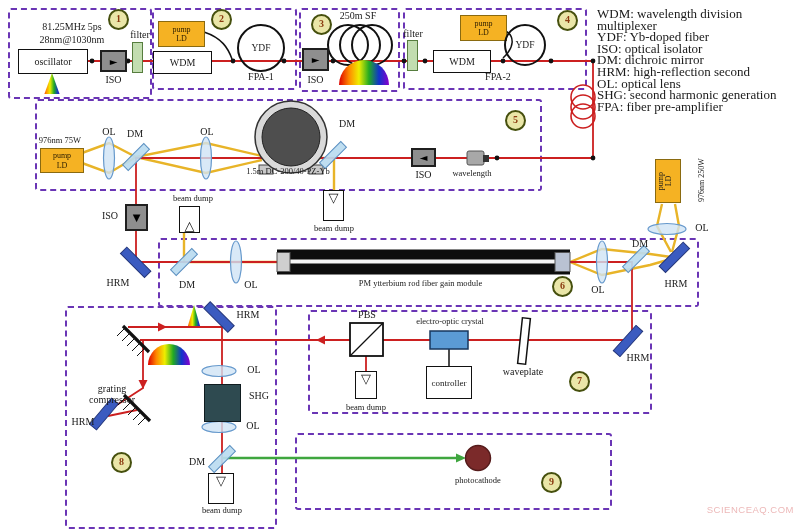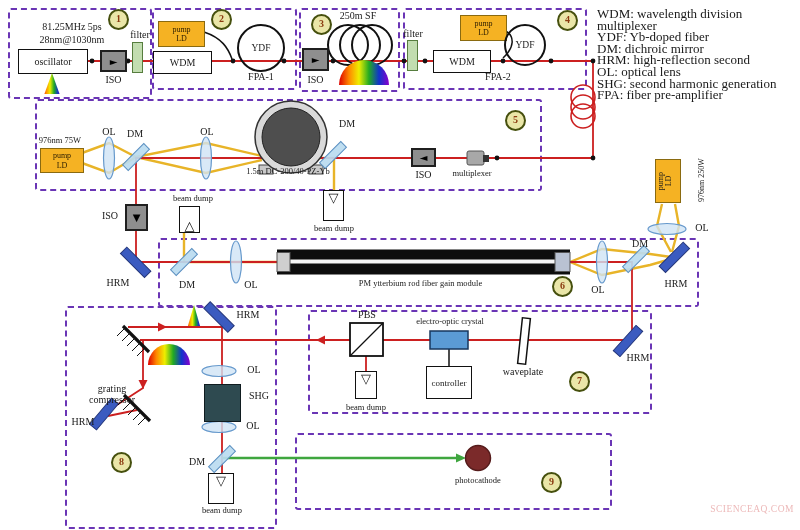--- a/index.html
+++ b/index.html
@@ -26,21 +26,21 @@
   .badge{position:absolute;z-index:5;width:21px;height:21px;border-radius:50%;
          background:#eae6a8;border:2.5px solid #46500e;box-sizing:border-box;
          font-size:10px;font-weight:bold;color:#8b3a10;text-align:center;line-height:16px;}
   .rainbow{position:absolute;z-index:3;background:linear-gradient(90deg,#d00,#f80,#ee0,#2a2,#13c,#80c);}
   .dome{border-radius:50% 50% 0 0/100% 100% 0 0;}
   .tri{clip-path:polygon(50% 0,88% 100%,12% 100%);}
   .rot{transform:rotate(-90deg);}
   #legend{position:absolute;left:597px;top:8px;width:202px;z-index:3;
           font-size:13px;line-height:11.6px;text-align:left;}
   #watermark{position:absolute;left:694px;top:504px;width:100px;z-index:3;text-align:right;
-             font-family:Liberation Serif, serif;font-size:9.5px;letter-spacing:.5px;color:#edb9b9;}
+             font-family:Liberation Sans, sans-serif;font-size:9.5px;letter-spacing:.5px;color:#edb9b9;}
   .shgbox{background:#2e4a50;border:1.6px solid #101c20;}
   .ctrl{background:#fff;border:1.6px solid #111;font-size:9px;display:flex;
         align-items:center;justify-content:center;text-align:right;}
 </style>
 </head>
 <body>
 
 <div id="fig">
 
   <div class="dashed-box" style="left:8px;top:8px;width:140px;height:87px;"></div>
@@ -231,21 +231,21 @@
   <div class="lbl" style="left:123px;top:129px;width:24px;">DM</div>
   <div class="lbl" style="left:196px;top:127px;width:22px;">OL</div>
   <div class="lbl sm" style="left:236px;top:167px;width:104px;">1.5m DC-200/40-PZ-Yb</div>
   <div class="lbl" style="left:333px;top:119px;width:28px;">DM</div>
   <div class="comp dumpbox dump-top" style="left:323px;top:190px;width:21px;height:31px;">
       <span>▽</span>
     </div>
   <div class="lbl sm" style="left:305px;top:224px;width:58px;">beam dump</div>
   <div class="comp isobox" style="left:411px;top:148px;width:25px;height:19px;">◄</div>
   <div class="lbl" style="left:405px;top:170px;width:37px;">ISO</div>
-  <div class="lbl sm" style="left:446px;top:169px;width:52px;">multiplexer</div>
+  <div class="lbl sm" style="left:446px;top:169px;width:52px;">wavelength</div>
 
   <div class="comp isobox" style="left:125px;top:204px;width:23px;height:27px;">▼</div>
   <div class="lbl" style="left:97px;top:211px;width:26px;">ISO</div>
   <div class="lbl" style="left:101px;top:278px;width:34px;">HRM</div>
 
   <div class="lbl sm" style="left:165px;top:194px;width:56px;">beam dump</div>
   <div class="comp dumpbox dump-bot" style="left:179px;top:206px;width:21px;height:27px;">
       <span>△</span>
     </div>
   <div class="lbl" style="left:174px;top:280px;width:26px;">DM</div>
@@ -297,20 +297,21 @@
   <div class="badge" style="left:557px;top:10px;">4</div>
   <div class="badge" style="left:505px;top:110px;">5</div>
   <div class="badge" style="left:552px;top:276px;">6</div>
   <div class="badge" style="left:569px;top:371px;">7</div>
   <div class="badge" style="left:111px;top:452px;">8</div>
   <div class="badge" style="left:541px;top:472px;">9</div>
 
   <div id="legend">
     <div>WDM: wavelength division multiplexer</div>
     <div>YDF: Yb-doped fiber</div>
+    <div>ISO: optical isolator</div>
     <div>DM: dichroic mirror</div>
     <div>HRM: high-reflection second</div>
     <div>OL: optical lens</div>
     <div>SHG: second harmonic generation</div>
     <div>FPA: fiber pre-amplifier</div>
   </div>
 
   <div id="watermark">SCIENCEAQ.COM</div>
 </div>
 

